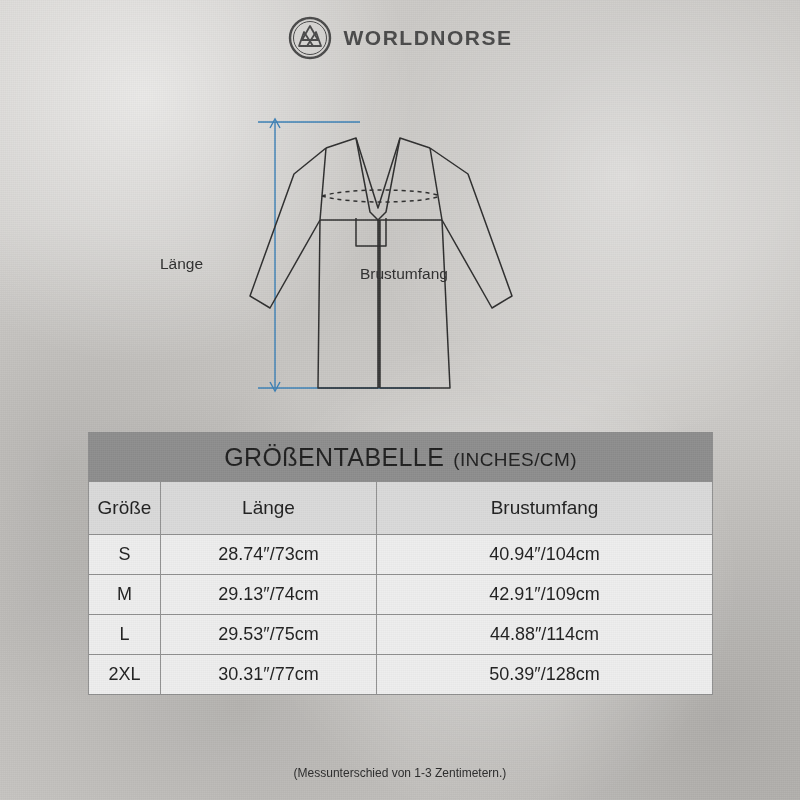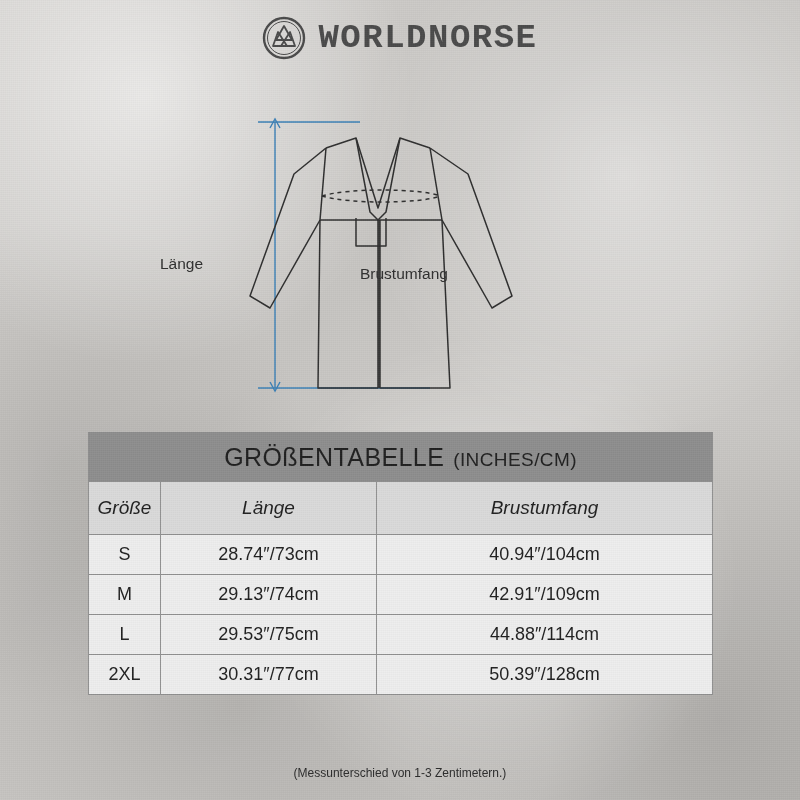--- a/index.html
+++ b/index.html
@@ -50,25 +50,25 @@
     align-items: center;
     justify-content: center;
     gap: 12px;
   }
   .brand-mark {
     width: 44px;
     height: 44px;
     display: block;
   }
   .brand-name {
-    font-size: 34px;
+    font-size: 21px;
     letter-spacing: 1.5px;
     font-weight: bold;
     color: #4a4a4a;
-    font-family: Liberation Mono, monospace;
+    font-family: Liberation Sans, sans-serif;
   }
 
   
   .illustration {
     position: absolute;
     top: 100px;
     left: 130px;
     width: 540px;
     height: 310px;
   }
@@ -108,21 +108,20 @@
     border: 1px solid #8d8d8d !important;
   }
   .tbl-title .small {
     font-size: 19px;
     margin-left: 9px;
   }
   .hdr {
     background: #d9d9d9;
     height: 52px;
     font-size: 19px;
-    font-style: italic;
   }
   .row td {
     background: #ededed;
     height: 39px;
     font-size: 18px;
   }
   .row .sz {
     font-size: 18px;
   }
   .col-size { width: 72px; }

